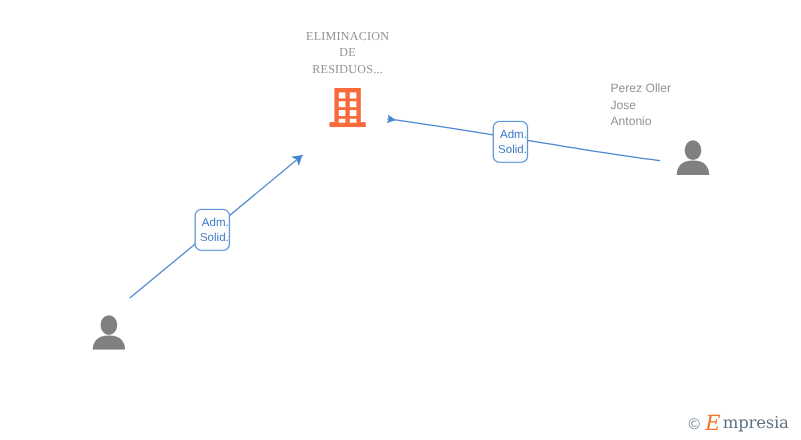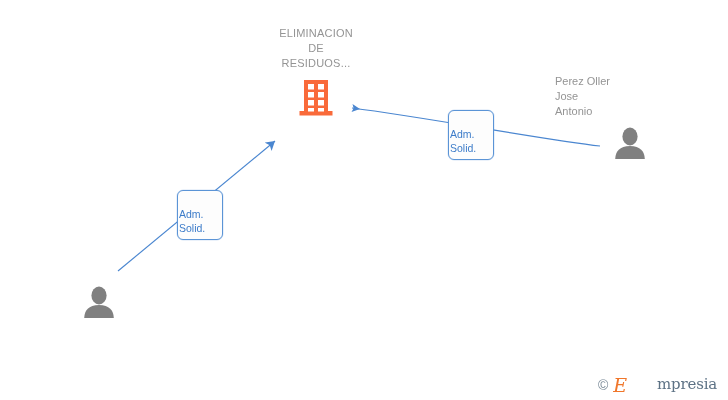--- a/index.html
+++ b/index.html
@@ -34,21 +34,21 @@
     top: 26px;
     width: 172px;
     text-align: center;
   }
   .company-title {
     font-size: 11px;
     line-height: 15px;
     color: #949494;
     letter-spacing: 0.2px;
     white-space: pre-line;
-    font-family: Liberation Sans, sans-serif;
+    font-family: Liberation Serif, serif;
   }
   .building-wrap {
     margin-top: 8px;
     height: 40px;
     display: flex;
     align-items: flex-start;
     justify-content: center;
   }
 
   
@@ -87,23 +87,23 @@
   
   .edge-label {
     position: absolute;
     box-sizing: border-box;
     border: 1px solid #5b94d6;
     border-radius: 6px;
     background: #fdfdfd;
     color: #3d7cc9;
     font-size: 10.5px;
     line-height: 14px;
-    text-align: left;
-    padding: 16px 0 4px 0;
-    width: 46px;
+    text-align: right;
+    padding: 4px 0 4px 0;
+    width: 32px;
     box-shadow: 0 0 0 0.5px rgba(91,148,214,0.25);
   }
   .edge-label span {
     display: block;
     padding-left: 1px;
   }
   #label-right {
     left: 448px;
     top: 110px;
   }
@@ -136,21 +136,20 @@
     top: 1px;
   }
   .wm-rest {
     font-family: "DejaVu Serif", "Liberation Serif", serif;
     font-size: 15px;
     color: #5d7285;
     line-height: 1;
     letter-spacing: -0.2px;
     position: relative;
     left: -3px;
-    margin-left: 28px;
   }
 </style>
 </head>
 <body>
 
 <div id="canvas">
 
   <svg id="edges" viewBox="0 0 728 400" xmlns="http://www.w3.org/2000/svg">
     <defs>
       <marker id="arrowLeft" markerWidth="10" markerHeight="10" refX="8" refY="4" orient="auto" markerUnits="userSpaceOnUse">

